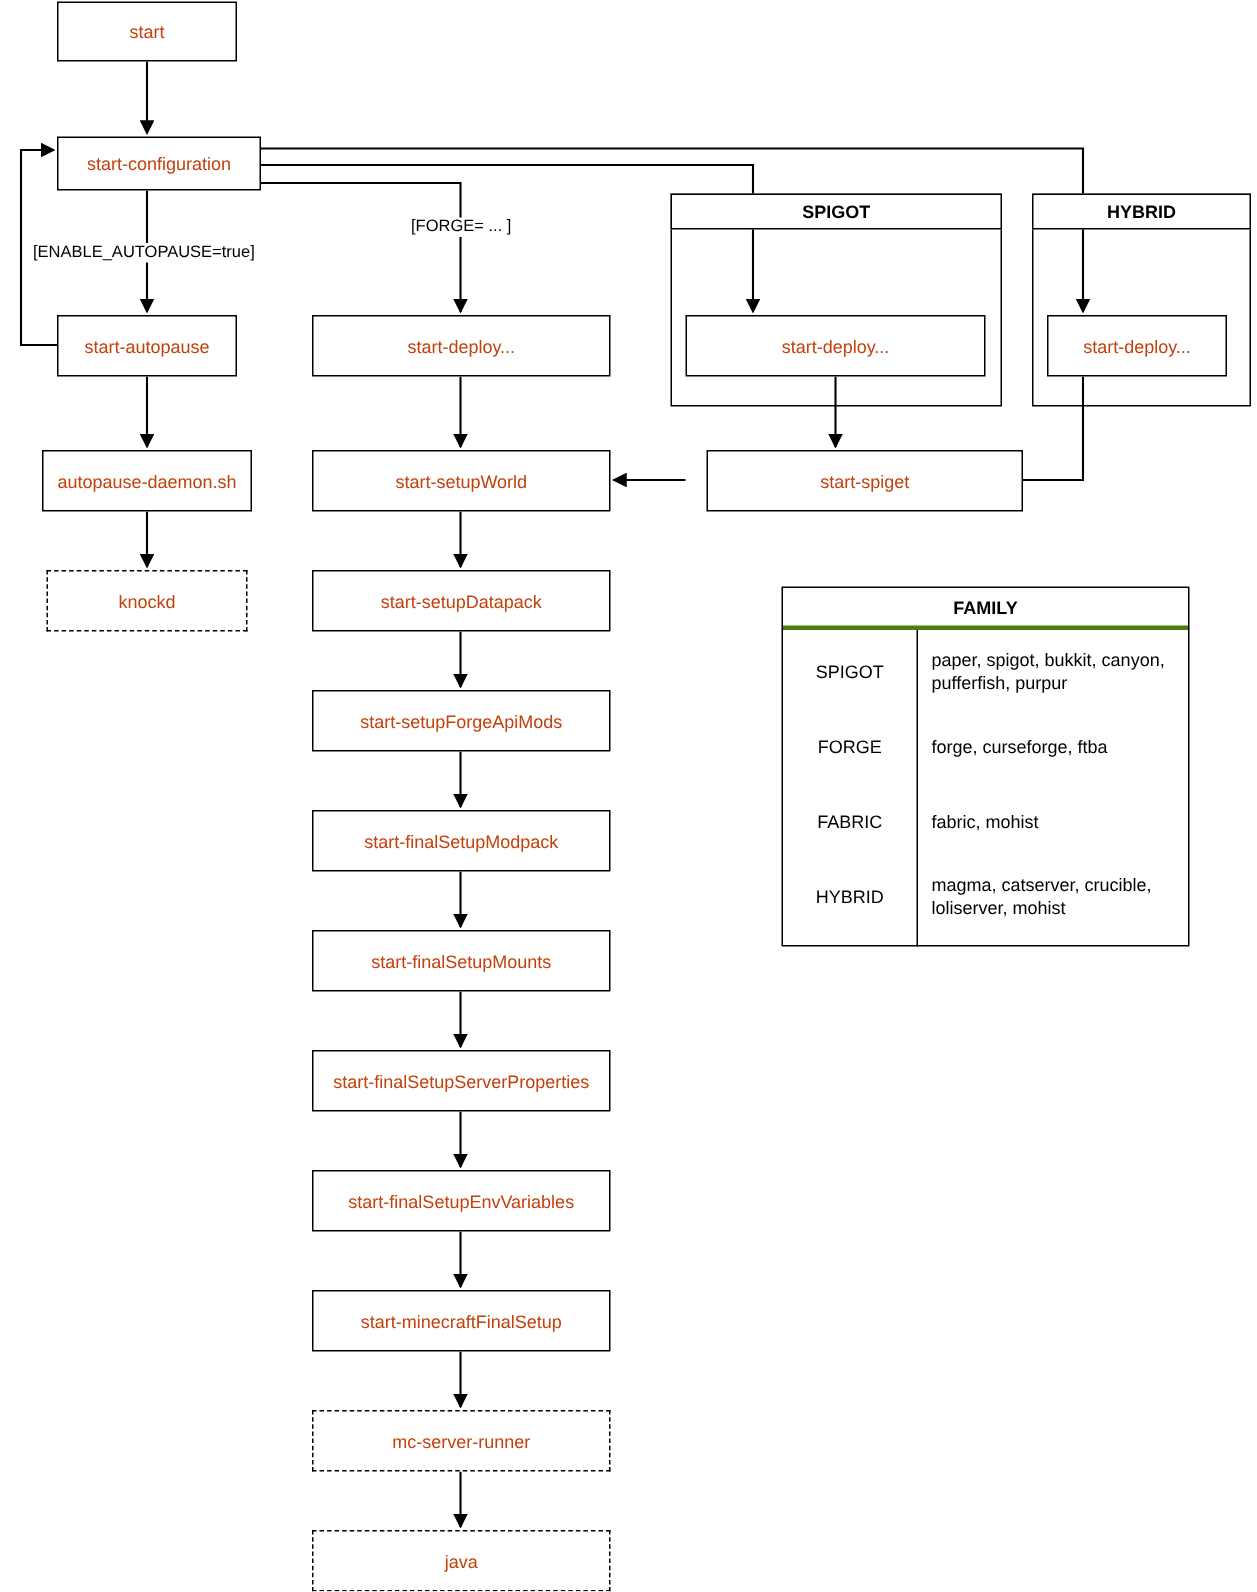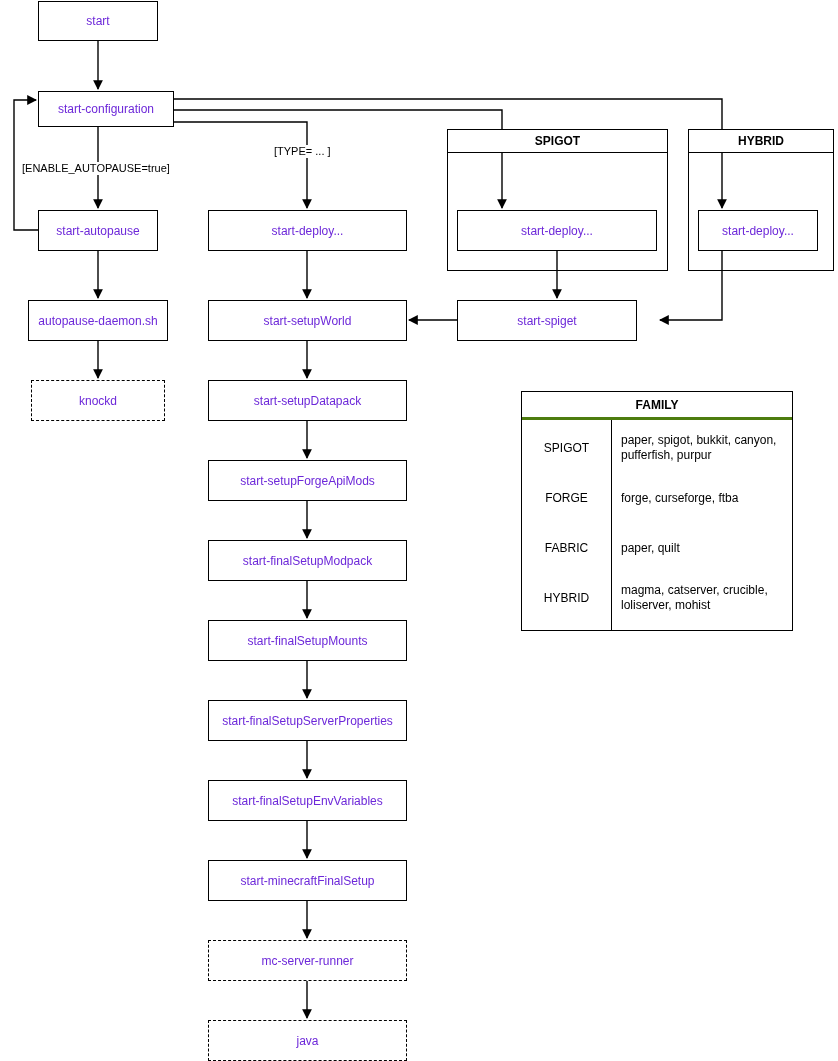--- a/index.html
+++ b/index.html
@@ -30,21 +30,21 @@
   .node {
     position: absolute;
     box-sizing: border-box;
     border: 1px solid #000000;
     background: #ffffff;
     display: flex;
     align-items: center;
     justify-content: center;
     font-size: 12px;
     line-height: 14px;
-    color: #6d28d9;
+    color: #c2410c;
     text-align: center;
     padding: 0 4px;
   }
   .node.dashed {
     border: 1px dashed #000000;
     justify-content: center;
   }
   .group-box {
     position: absolute;
     box-sizing: border-box;
@@ -213,21 +213,21 @@
   </div>
 
   <div class="node" style="left:457px; top:210px; width:200px; height:41px;">
     <span>start-deploy...</span>
   </div>
 
   <div class="node" style="left:698px; top:210px; width:120px; height:41px;">
     <span>start-deploy...</span>
   </div>
 
-  <div class="node" style="left:457px; top:300px; width:180px; height:41px;text-align:center;">
+  <div class="node" style="left:471px; top:300px; width:211px; height:41px;text-align:center;">
     <span>start-spiget</span>
   </div>
 
   <div class="node" style="left:208px; top:300px; width:199px; height:41px;">
     <span>start-setupWorld</span>
   </div>
 
   <div class="node" style="left:208px; top:380px; width:199px; height:41px;">
     <span>start-setupDatapack</span>
   </div>
@@ -262,21 +262,21 @@
 
   <div class="node dashed" style="left:208px; top:1020px; width:199px; height:41px;">
     <span>java</span>
   </div>
 
   <div class="edge-label" style="left:20px; top:162px;">
     <span>[ENABLE_AUTOPAUSE=true]</span>
   </div>
 
   <div class="edge-label" style="left:272px; top:145px;">
-    <span>[TYPE= ... ]</span>
+    <span>[FORGE= ... ]</span>
   </div>
 
   <div class="legend" style="left:521px; top:391px; width:272px; height:240px;">
     <div class="legend-header">
       <span>FAMILY</span>
     </div>
     <div class="legend-body">
       <div class="legend-divider"></div>
 
       <div class="legend-row" style="top:3px;">
@@ -284,21 +284,21 @@
         <div class="legend-val">paper, spigot, bukkit, canyon, pufferfish, purpur</div>
       </div>
 
       <div class="legend-row" style="top:53px;">
         <div class="legend-key">FORGE</div>
         <div class="legend-val">forge, curseforge, ftba</div>
       </div>
 
       <div class="legend-row" style="top:103px;">
         <div class="legend-key">FABRIC</div>
-        <div class="legend-val">paper, quilt</div>
+        <div class="legend-val">fabric, mohist</div>
       </div>
 
       <div class="legend-row" style="top:153px;">
         <div class="legend-key">HYBRID</div>
         <div class="legend-val">magma, catserver, crucible, loliserver, mohist</div>
       </div>
     </div>
   </div>
 
 </div>

